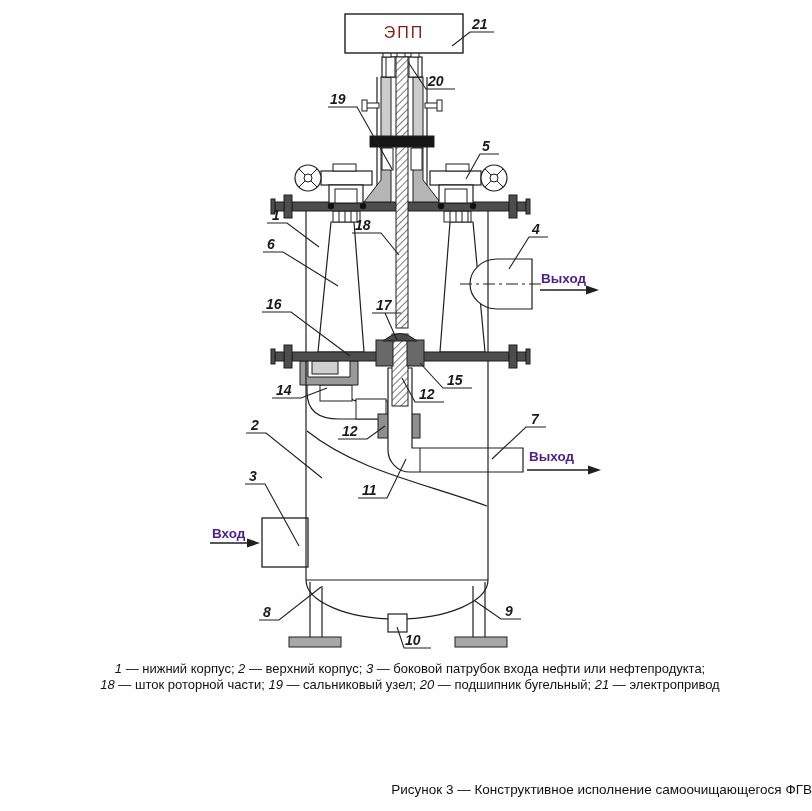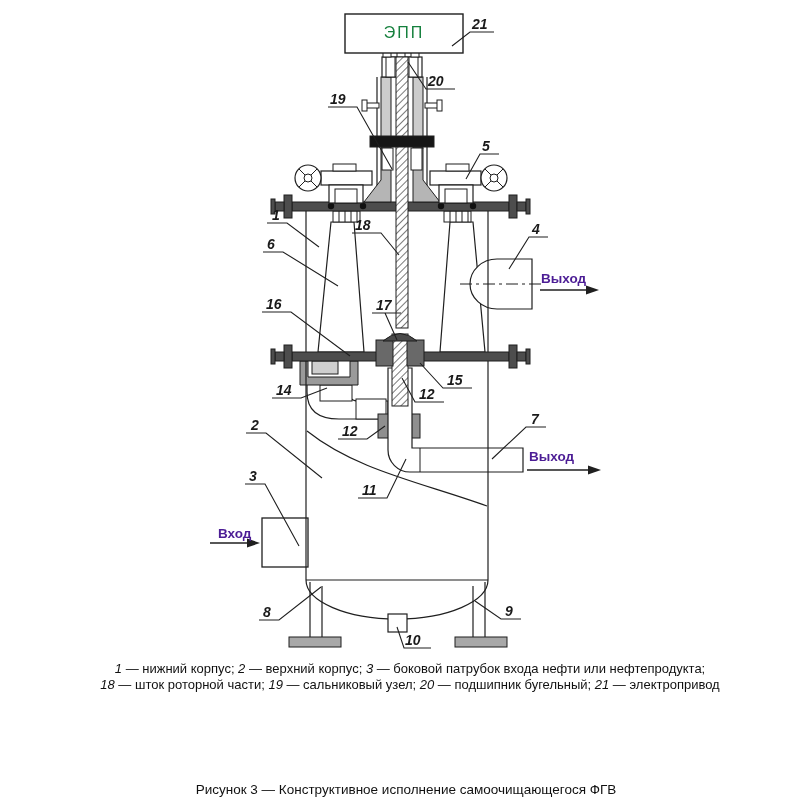--- a/index.html
+++ b/index.html
@@ -1,24 +1,24 @@
 <!DOCTYPE html>
 <html><head>
 <meta charset="utf-8">
 <style>
   html,body{margin:0;padding:0;background:#fff;}
   body{width:812px;height:811px;position:relative;font-family:"Liberation Sans",sans-serif;color:#1a1a1a;overflow:hidden;}
   .stage{position:absolute;left:0;top:0;width:812px;height:655px;}
   svg{position:absolute;left:0;top:0;}
   .callout{position:absolute;font-size:14px;font-style:italic;font-weight:700;color:#1a1a1a;white-space:nowrap;line-height:14px;}
   .flow-label{position:absolute;font-size:13.5px;font-weight:700;color:#4c1d95;white-space:nowrap;line-height:14px;}
-  .device-label{position:absolute;left:345px;top:24px;width:118px;text-align:center;font-size:16px;letter-spacing:2px;color:#15803d;}
+  .device-label{position:absolute;left:345px;top:24px;width:118px;text-align:center;font-size:16px;letter-spacing:2px;color:#7f1d1d;}
   .legend{position:absolute;top:661px;left:4px;width:812px;text-align:center;font-size:13px;line-height:16.2px;color:#111;}
   .legend-line i{font-style:italic;}
-  .caption{position:absolute;top:782px;left:0;width:812px;text-align:center;font-size:13.5px;color:#111;}
+  .caption{position:absolute;top:782px;left:0;width:812px;text-align:right;font-size:13.5px;color:#111;}
 </style>
 </head>
 <body>
 
 <div class="stage">
 <svg width="812" height="655" viewBox="0 0 812 655">
   <defs>
     <pattern id="hatch" patternUnits="userSpaceOnUse" width="5" height="5" patternTransform="rotate(45)">
       <rect width="5" height="5" fill="#ffffff"></rect>
       <line x1="0" y1="0" x2="0" y2="5" stroke="#333" stroke-width="1.3"></line>
@@ -161,21 +161,21 @@
       <path d="M406,459 L387,498 L358,498"></path>
       <path d="M492,459 L526,427 L546,427"></path>
       <path d="M321,587 L279,620 L259,620"></path>
       <path d="M475,601 L501,619 L521,619"></path>
       <path d="M397,627 L404,648 L431,648"></path>
     </g>
   </g>
 </svg>
 
 <div class="device-label">ЭПП</div>
-<div class="flow-label" style="left:212px;top:527px;margin-left:6px;">Вход</div>
+<div class="flow-label" style="left:212px;top:527px;">Вход</div>
 <div class="flow-label" style="left:541px;top:272px;">Выход</div>
 <div class="flow-label" style="left:529px;top:450px;">Выход</div>
 
 <div class="callout" style="left:472px;top:17px;">21</div>
 <div class="callout" style="left:428px;top:74px;">20</div>
 <div class="callout" style="left:330px;top:92px;">19</div>
 <div class="callout" style="left:482px;top:139px;">5</div>
 <div class="callout" style="left:272px;top:208px;">1</div>
 <div class="callout" style="left:267px;top:237px;">6</div>
 <div class="callout" style="left:355px;top:218px;">18</div>

